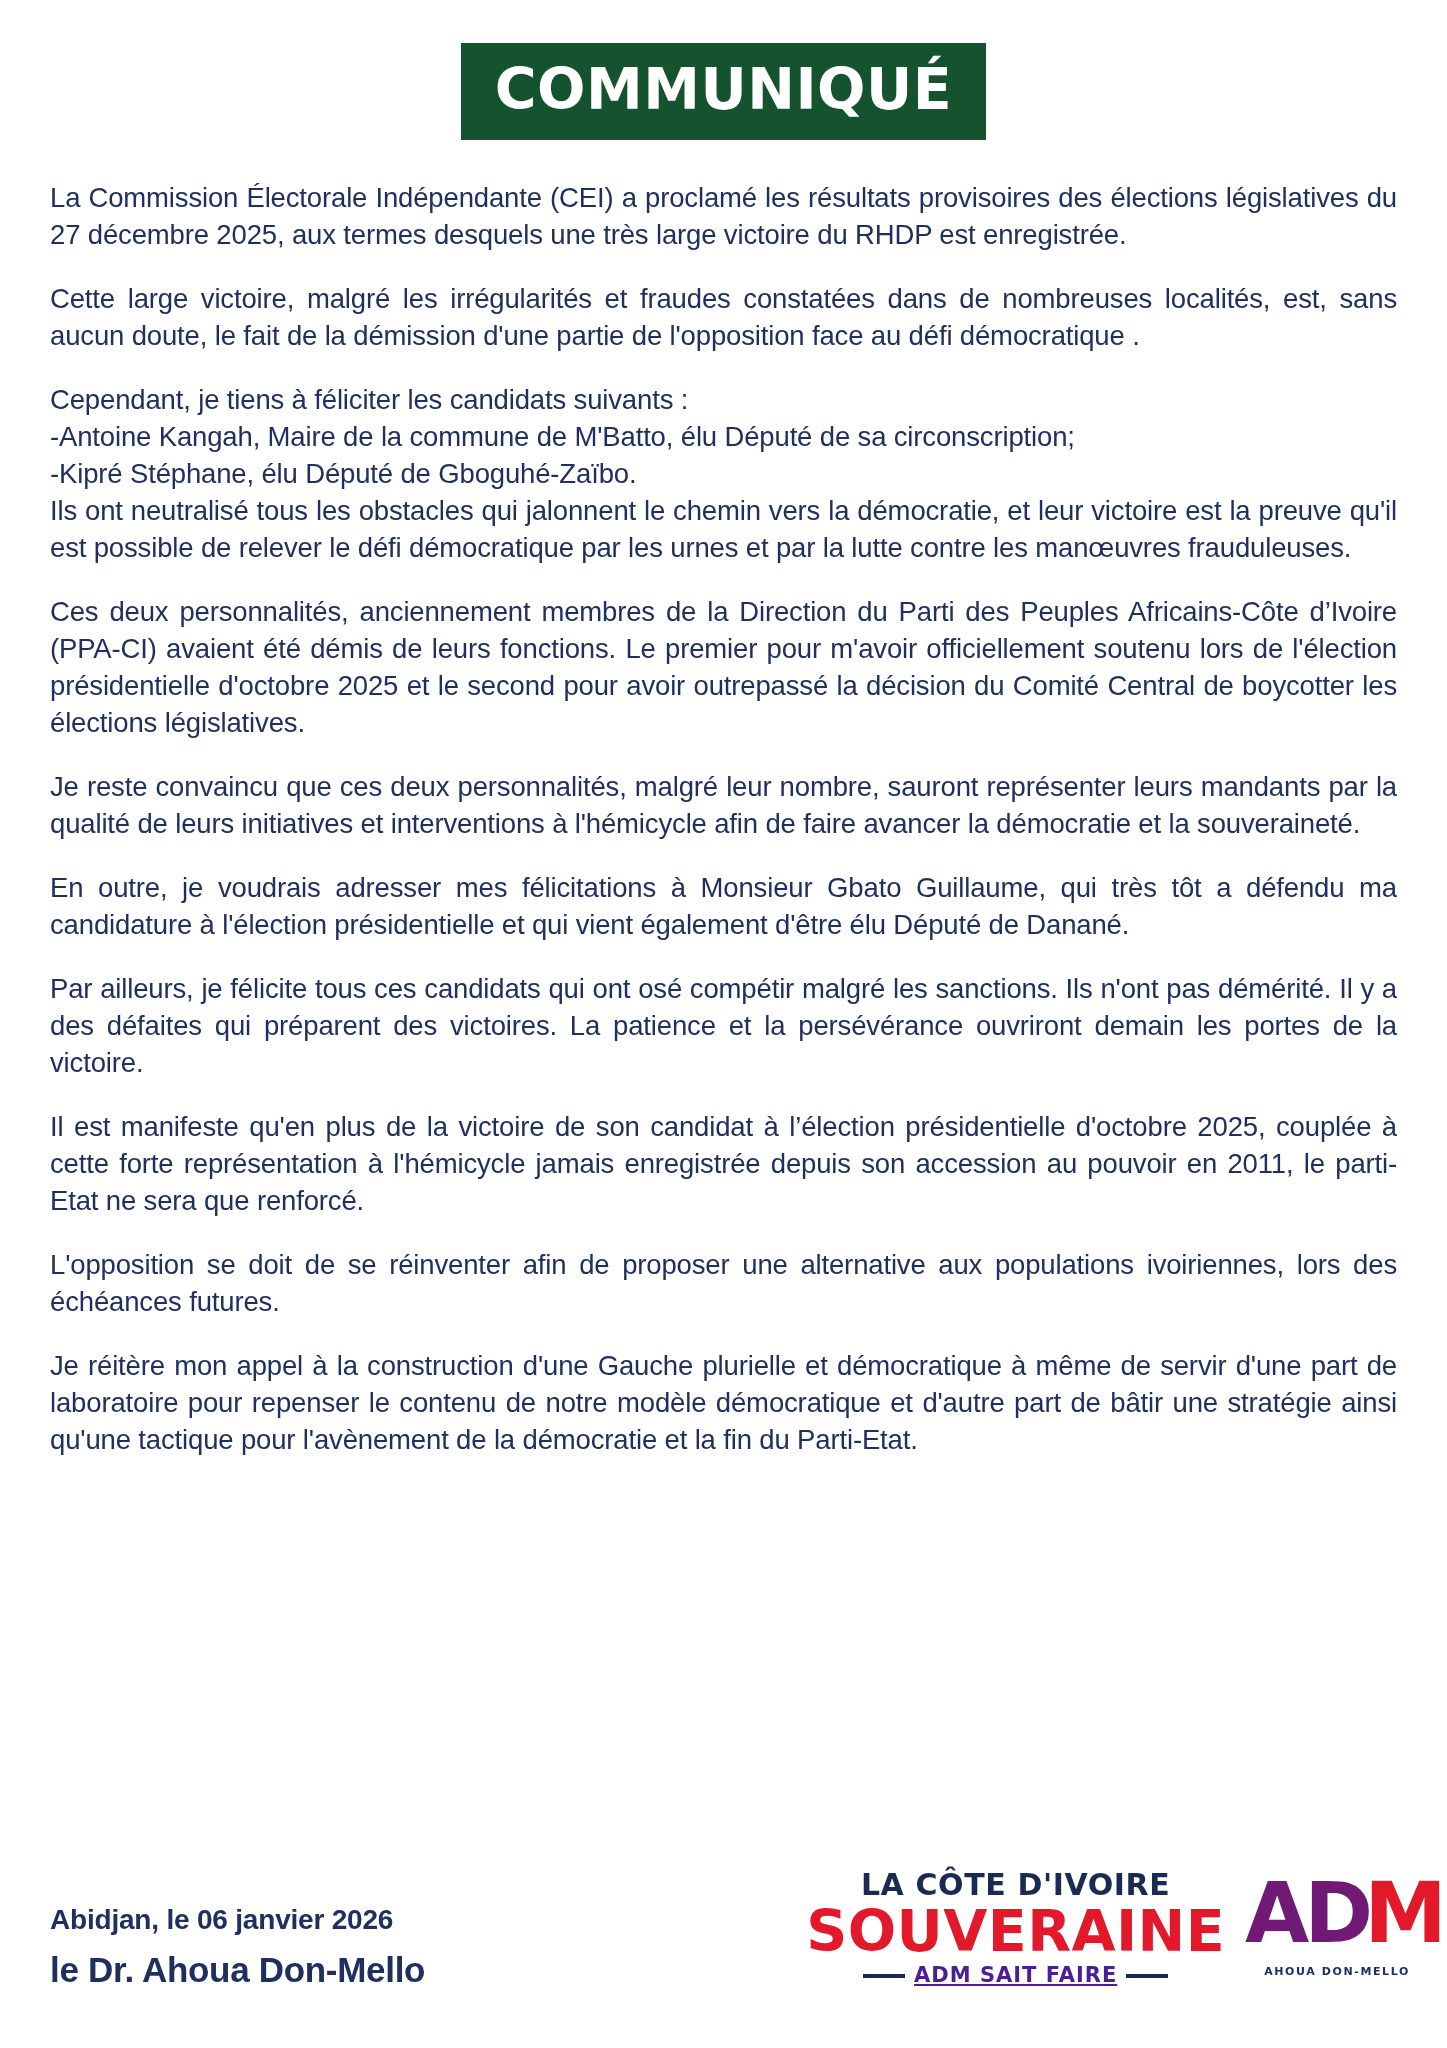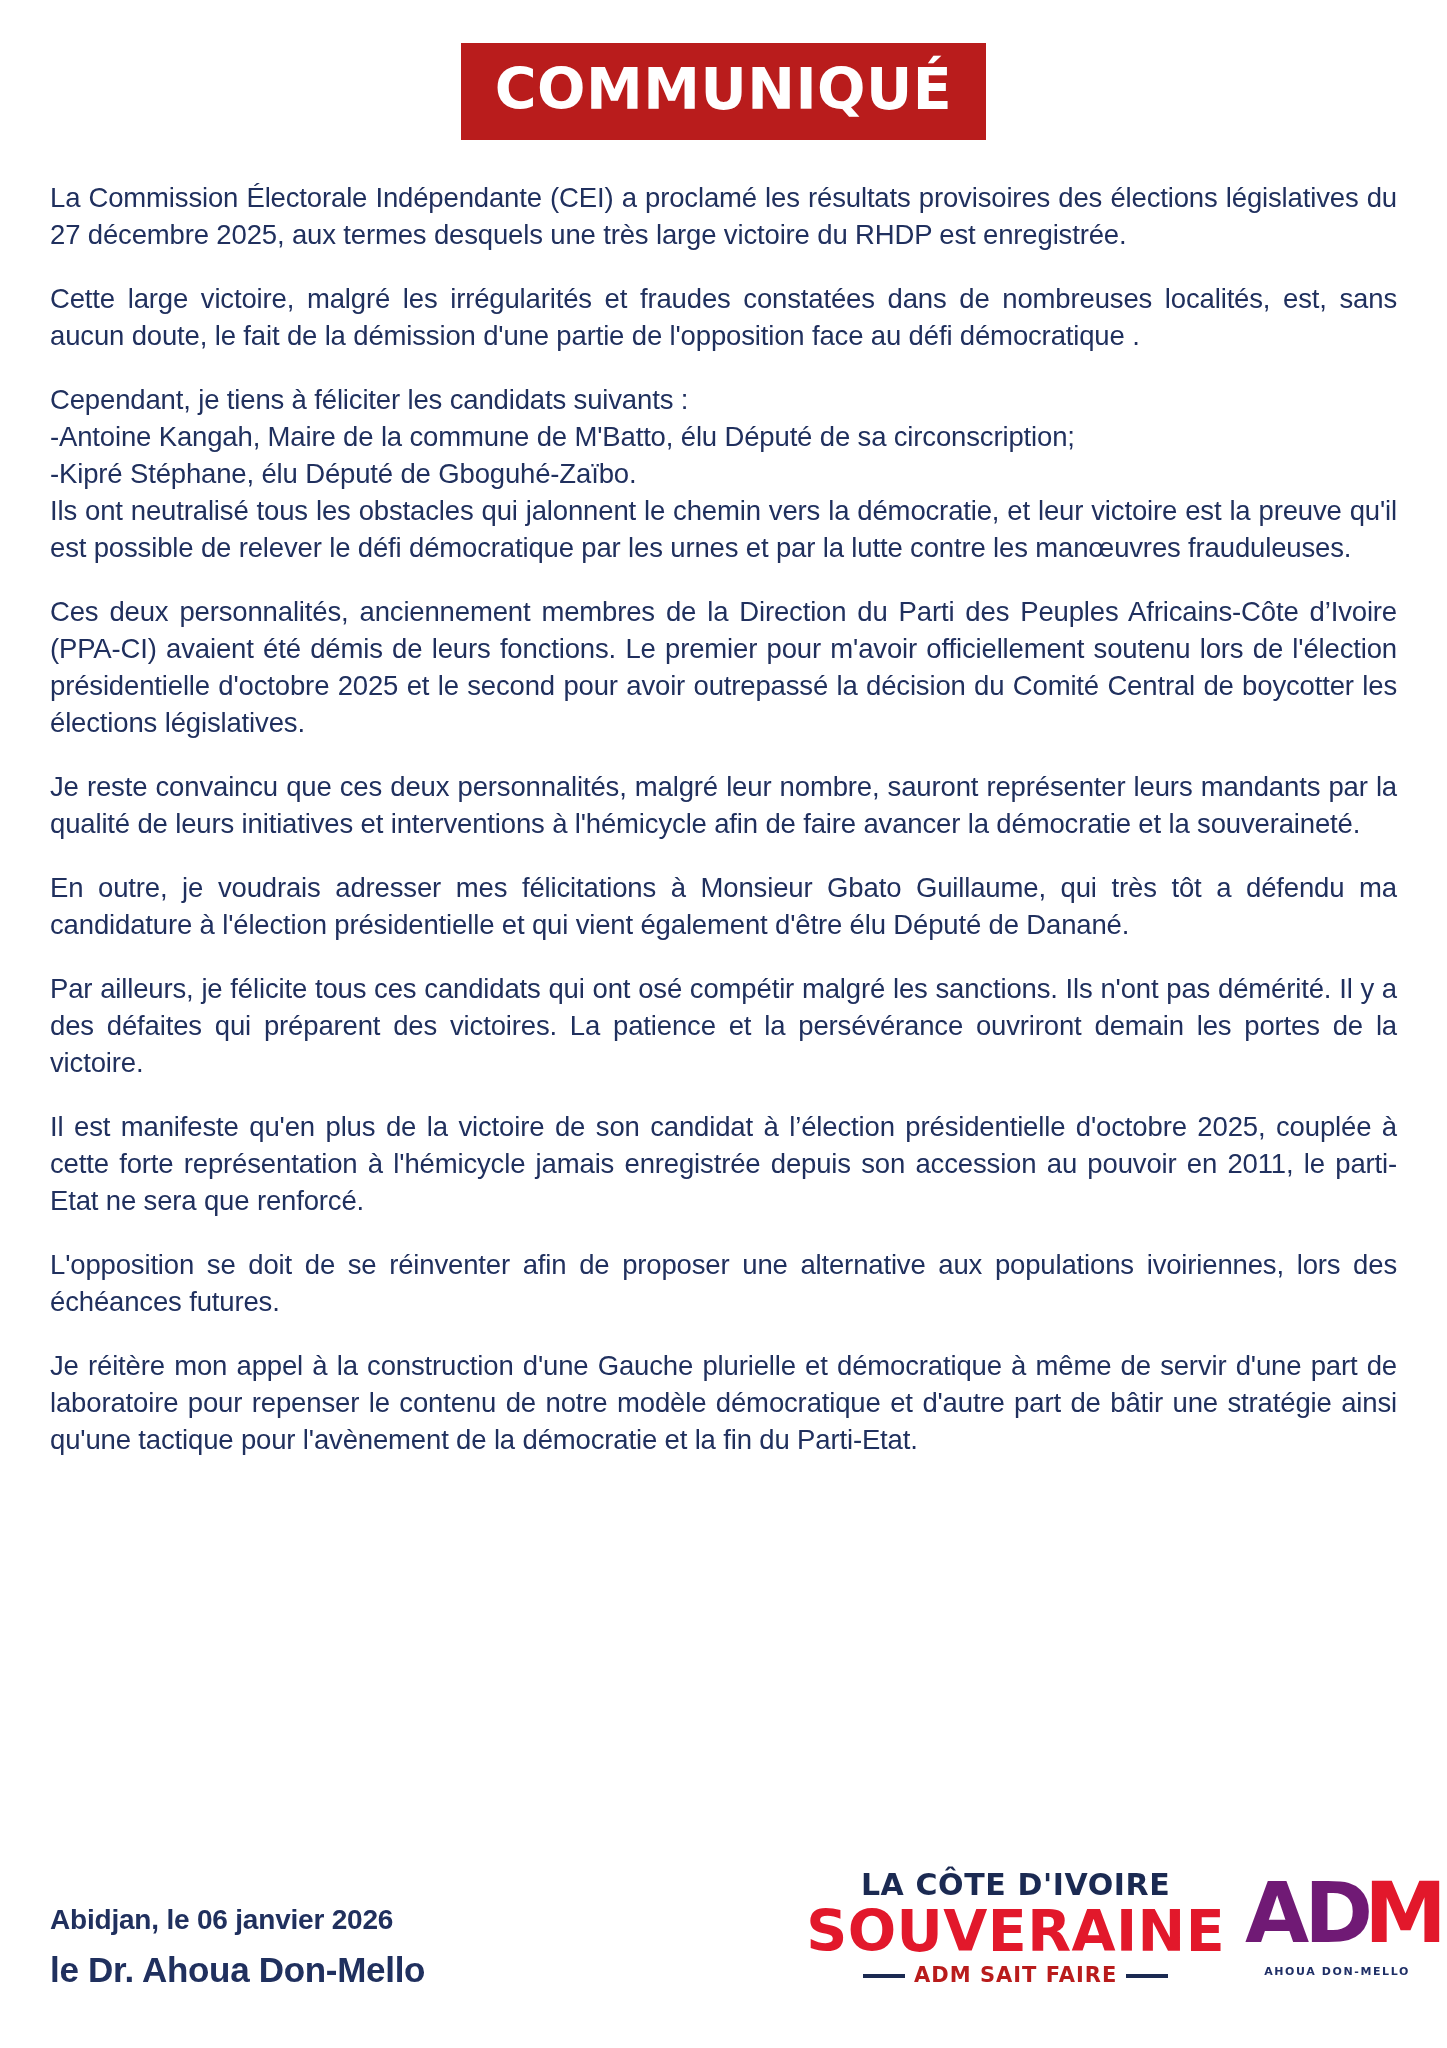--- a/index.html
+++ b/index.html
@@ -22,21 +22,21 @@
   }
 
   
   .banner-wrap {
     display: flex;
     justify-content: center;
     align-items: flex-start;
     padding-top: 43px;
   }
   .banner {
-    background: #b91c1c;
+    background: #14532d;
     color: #ffffff;
     font-weight: bold;
     font-size: 57px;
     letter-spacing: 0.5px;
     line-height: 1;
     padding: 18px 34px 22px 34px;
     font-family: "DejaVu Sans", sans-serif;
     white-space: nowrap;
   }
 
@@ -127,24 +127,25 @@
     gap: 9px;
     margin-top: 5px;
   }
   .souv-rule {
     height: 4px;
     width: 42px;
     background: #1b2a52;
     display: block;
   }
   .souv-bot {
-    color: #b91c1c;
+    color: #4c1d95;
     font-weight: bold;
     font-size: 21px;
     letter-spacing: 1px;
+    text-decoration: underline;
   }
 
   
   .logo-adm {
     position: relative;
     width: 168px;
     height: 104px;
     font-family: "DejaVu Sans", sans-serif;
   }
   .adm-text {

